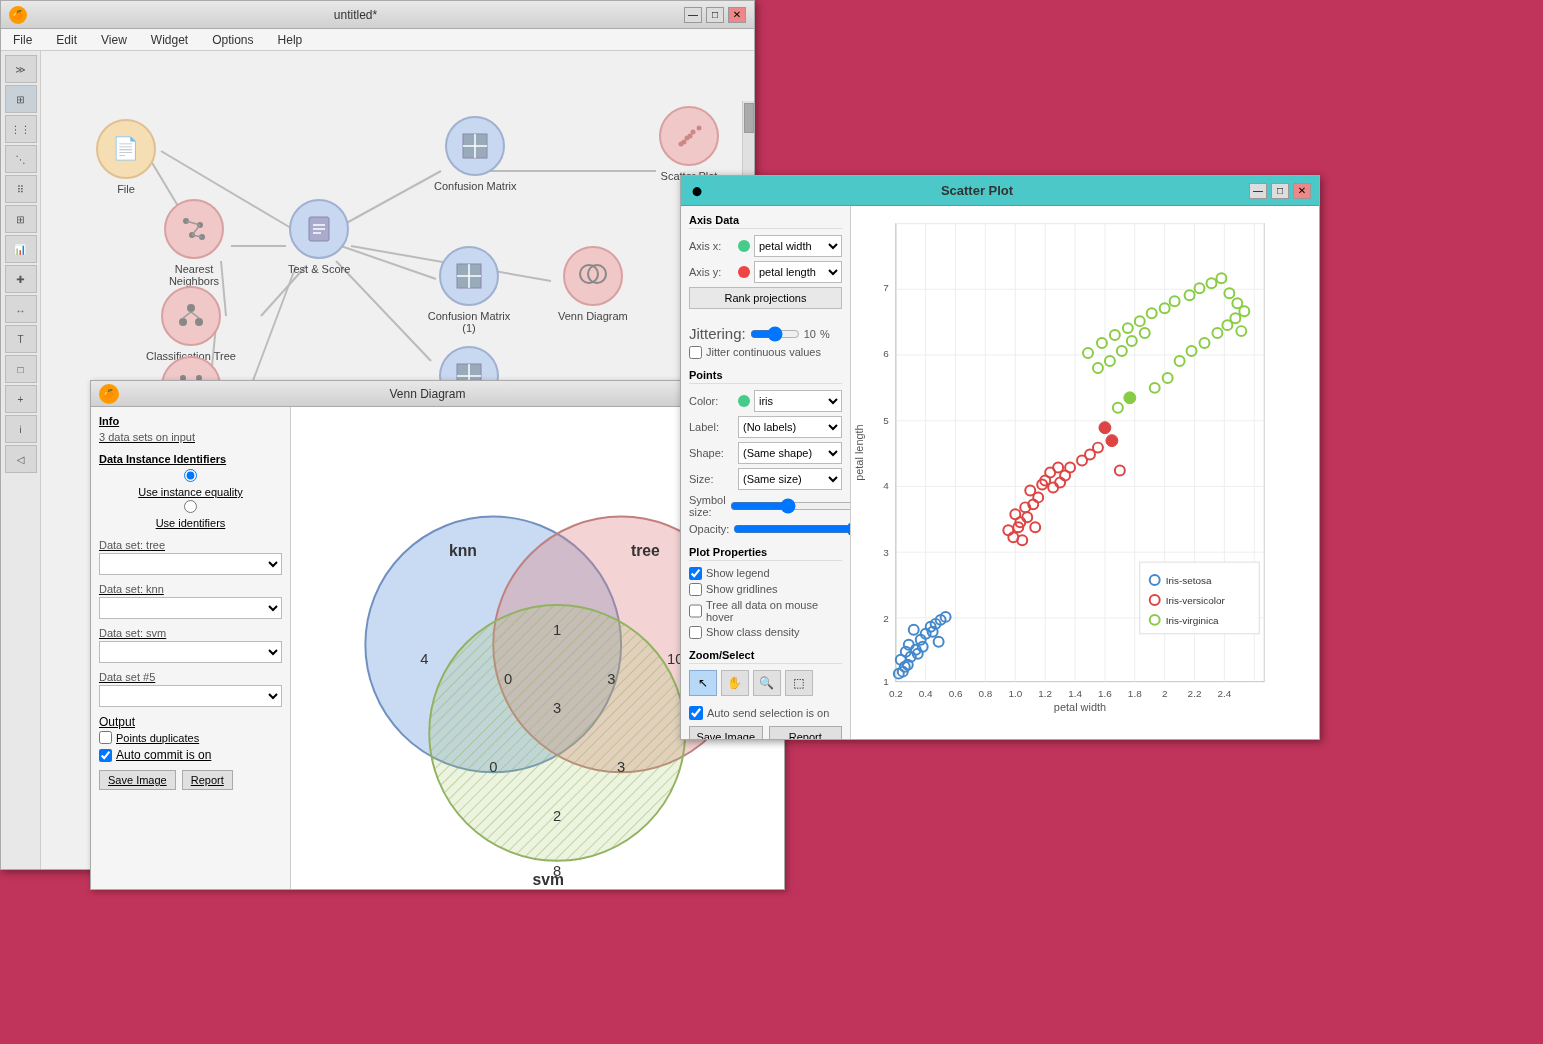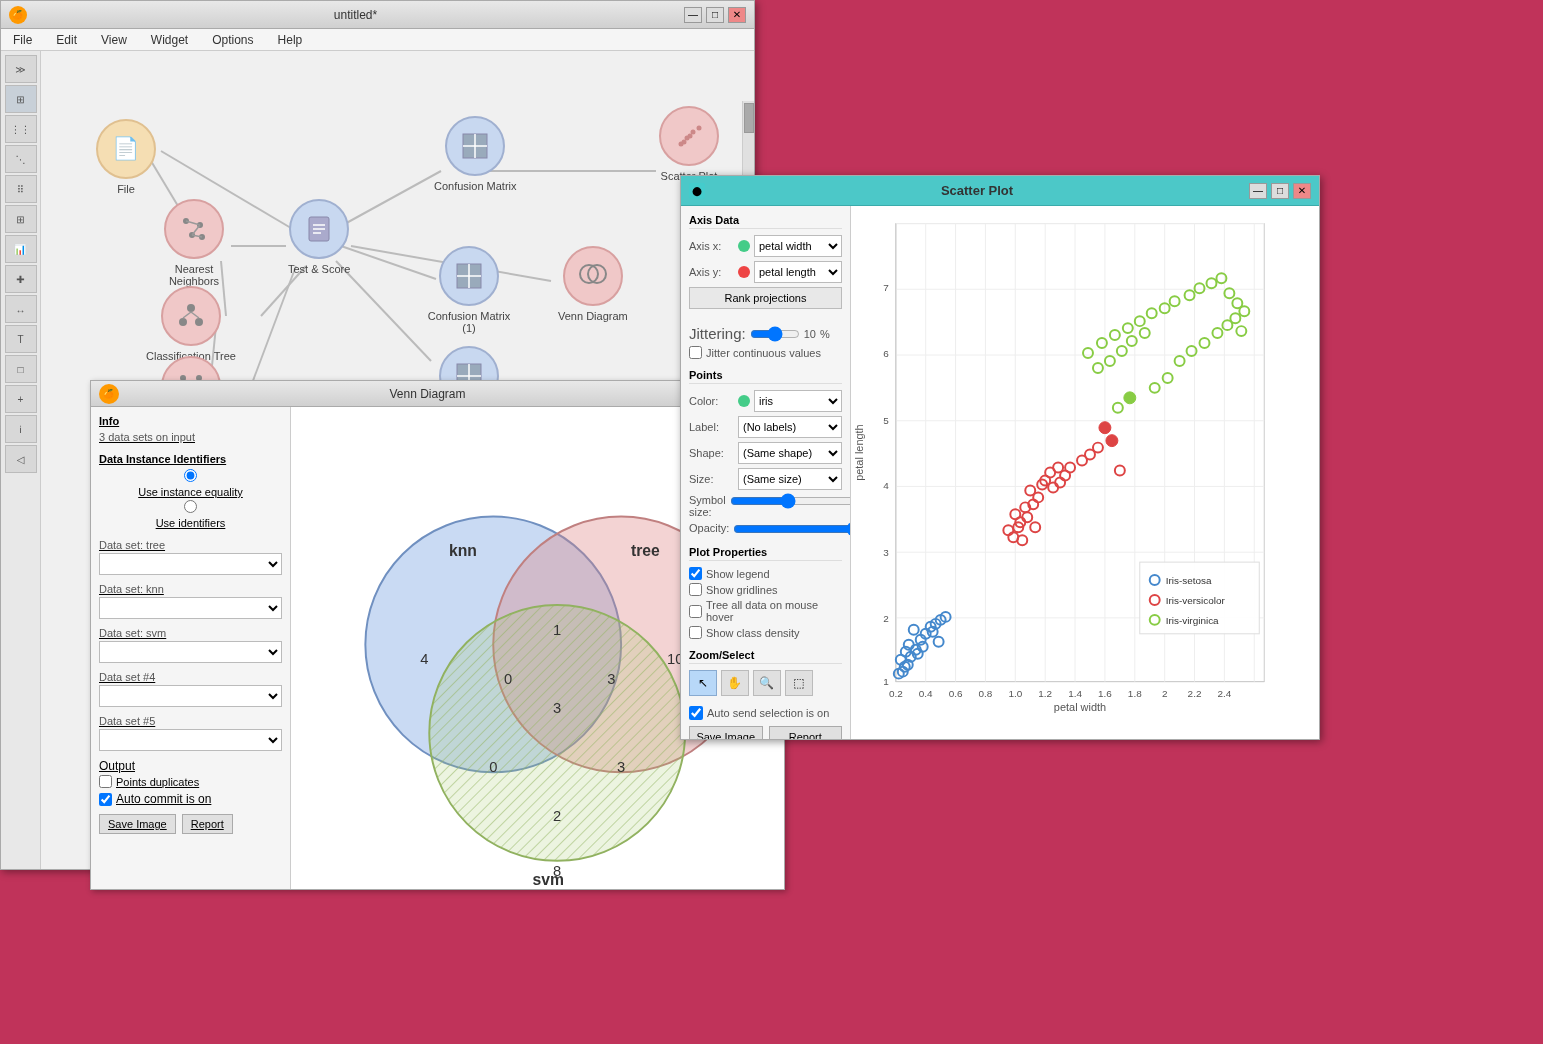--- a/index.html
+++ b/index.html
@@ -287,34 +287,34 @@
       cursor: pointer;
       text-align: center;
       margin-bottom: 6px;
     }
 
     .jitter-row { display: flex; align-items: center; gap: 4px; margin-bottom: 4px; }
     .jitter-label { font-size: 15px; color: #555; }
     .slider-mini { width: 50px; height: 14px; }
     .jitter-val { font-size: 11px; color: #555; }
 
-    .checkbox-row { display: flex; align-items: center; gap: 4px; margin-bottom: 3px; }
+    .checkbox-row { display: flex; gap: 4px; margin-bottom: 3px; }
     .checkbox-row input { margin: 0; }
     .checkbox-row label { font-size: 11px; color: #555; }
 
     .points-row { display: flex; align-items: center; margin-bottom: 4px; gap: 4px; }
     .points-label { width: 45px; font-size: 11px; color: #555; }
     .points-select {
       flex: 1; height: 22px;
       border: 1px solid #bbb;
       background: white;
       font-size: 11px;
     }
 
-    .size-row { display: flex; margin-bottom: 4px; gap: 4px; }
+    .size-row { display: flex; align-items: center; margin-bottom: 4px; gap: 4px; }
     .size-label { width: 80px; font-size: 11px; color: #555; }
     .size-slider { flex: 1; height: 14px; }
 
     .zoom-btns { display: flex; gap: 4px; margin-top: 4px; }
     .zoom-btn {
       width: 28px; height: 26px;
       border: 1px solid #bbb;
       background: #e0e0e0;
       display: flex; align-items: center; justify-content: center;
       cursor: pointer; font-size: 12px;
@@ -581,24 +581,20 @@
       <div class="field-group">
         <div class="field-label">Data set: tree</div>
         <select class="field-select"><option></option></select>
       </div>
       <div class="field-group">
         <div class="field-label">Data set: knn</div>
         <select class="field-select"><option></option></select>
       </div>
       <div class="field-group">
         <div class="field-label">Data set: svm</div>
-        <select class="field-select"><option></option></select>
-      </div>
-      <div class="field-group">
-        <div class="field-label">Data set #4</div>
         <select class="field-select"><option></option></select>
       </div>
       <div class="field-group">
         <div class="field-label">Data set #5</div>
         <select class="field-select"><option></option></select>
       </div>
 
       <div class="output-section">
         <div class="section-title">Output</div>
         <label class="checkbox-item">

